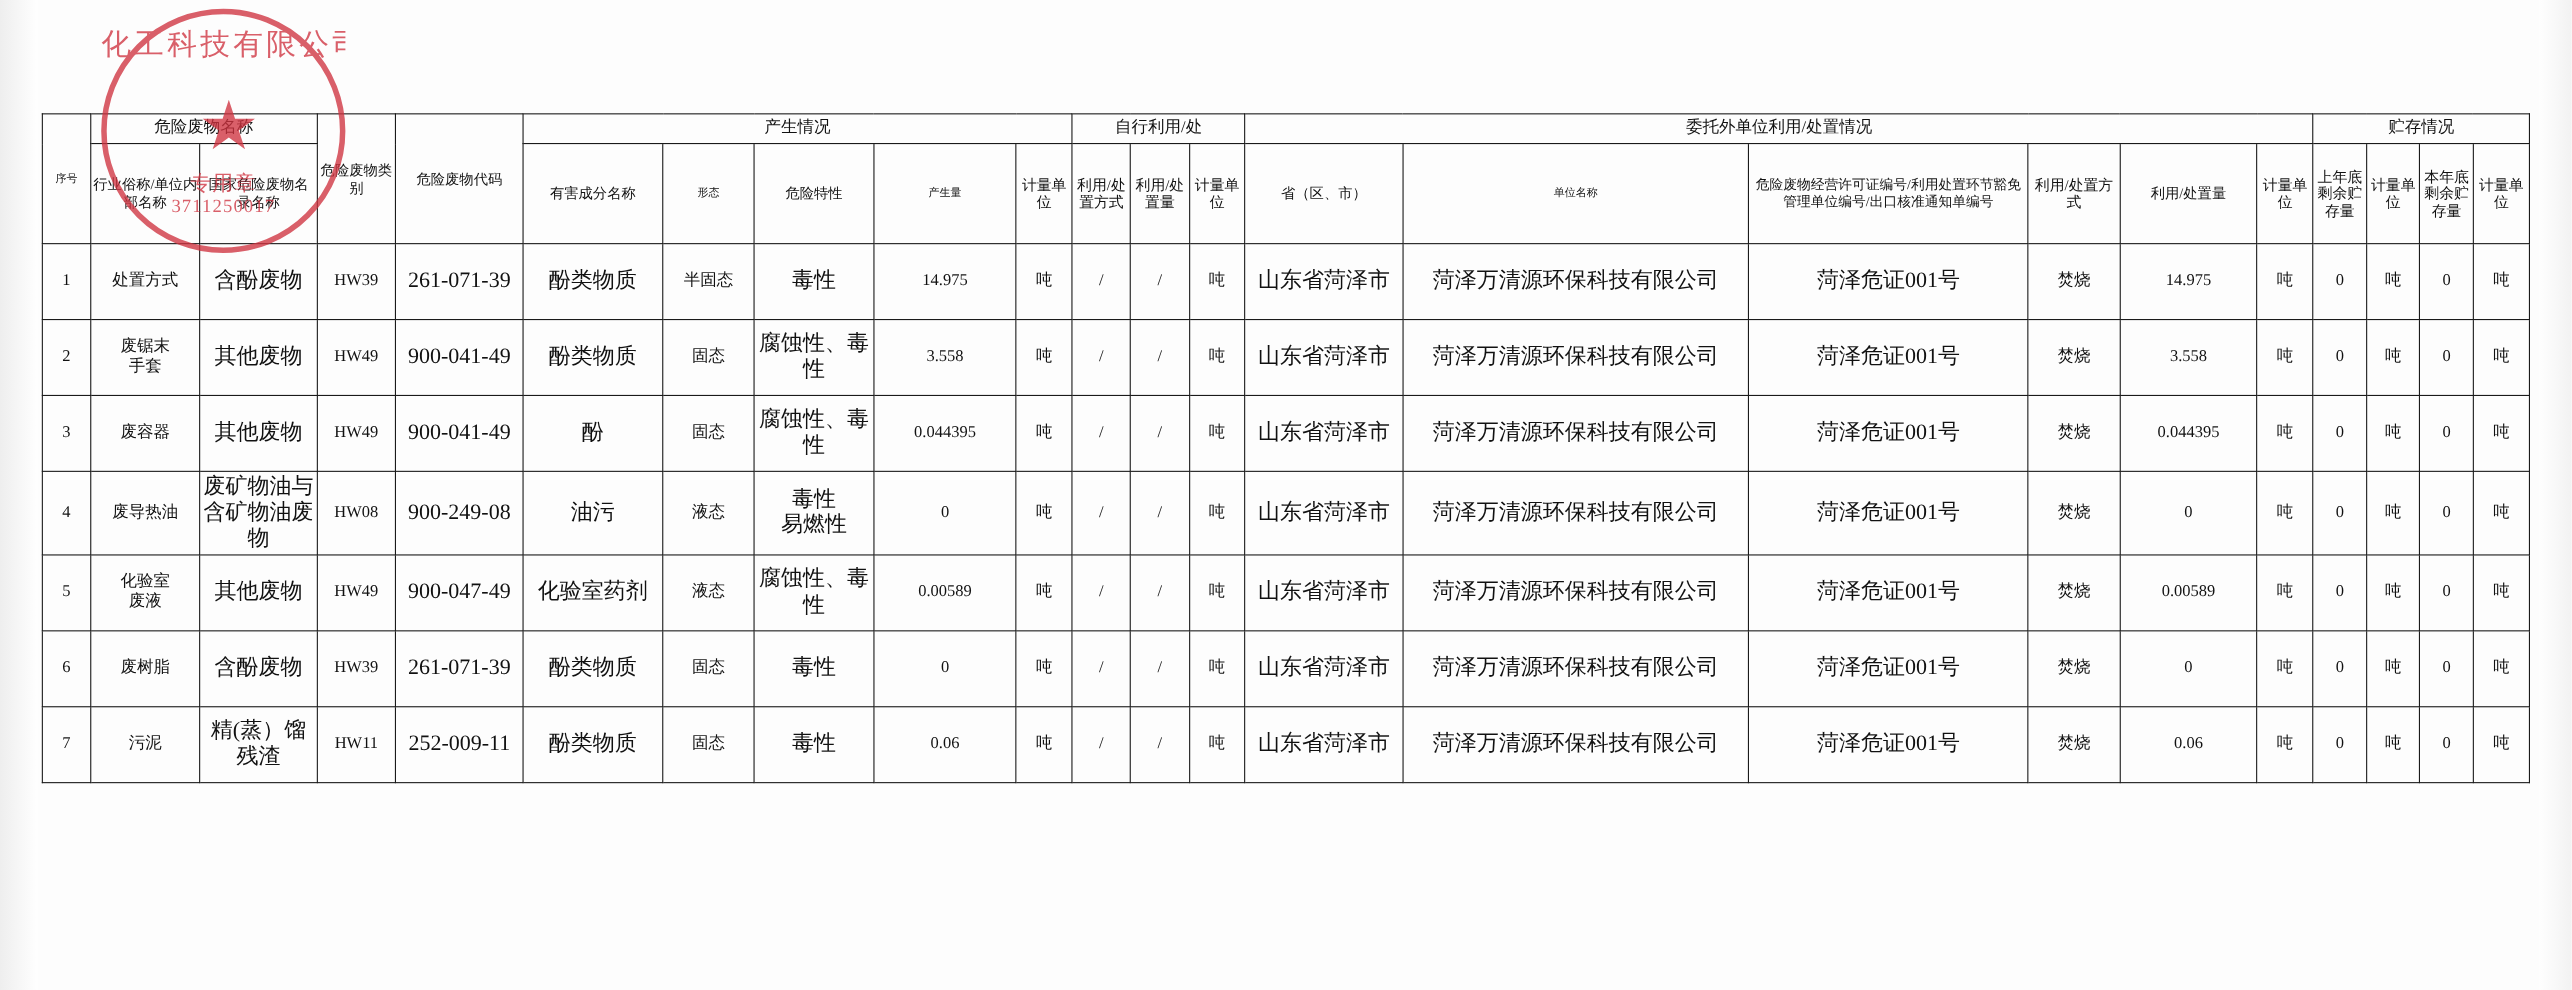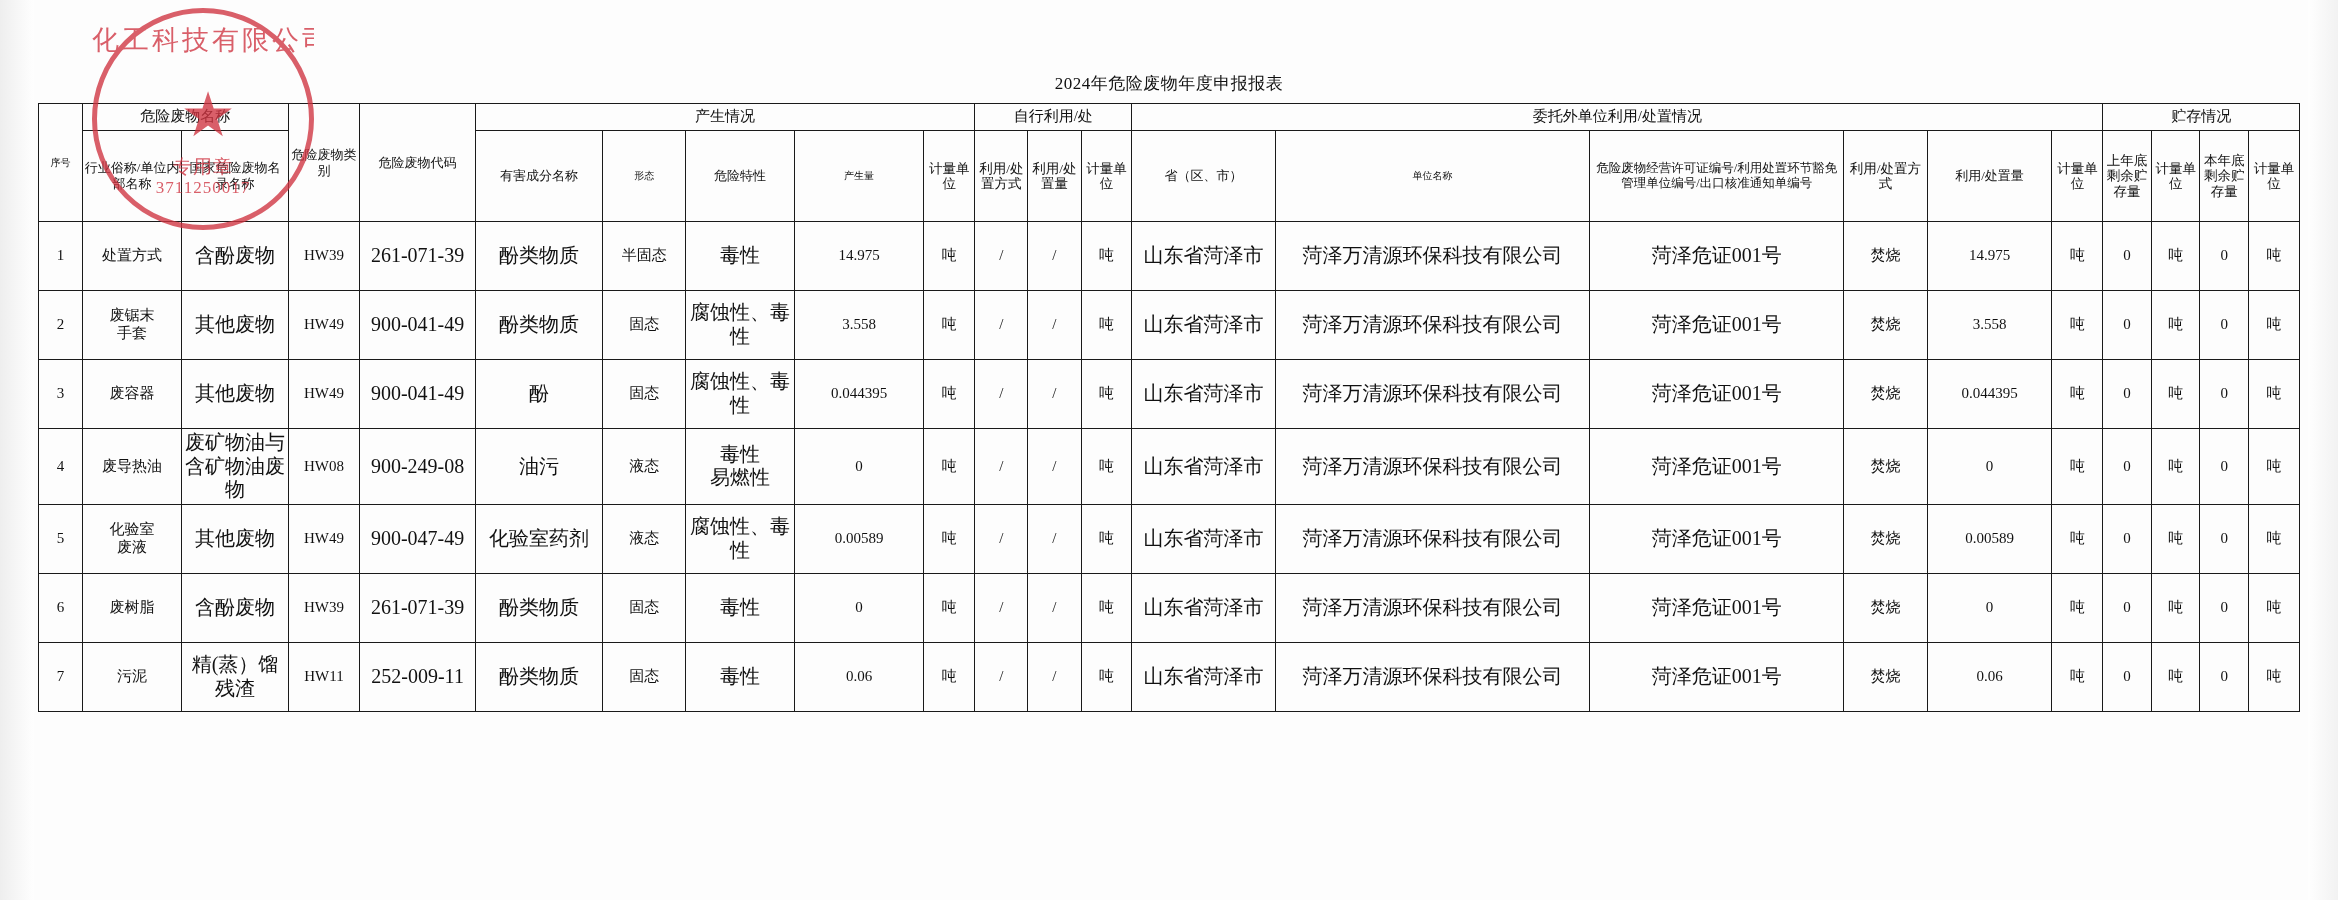--- a/index.html
+++ b/index.html
@@ -160,21 +160,20 @@
   }
 </style>
 </head>
 <body>
 
 <div class="page">
 
   <div class="paper-edge-left"></div>
   <div class="paper-edge-right"></div>
 
-  <div class="doc-title">2024年危险废物年度申报报表</div>
 
   <table class="report">
     <colgroup>
       <col style="width:38px">
       <col style="width:86px">
       <col style="width:92px">
       <col style="width:62px">
       <col style="width:100px">
       <col style="width:110px">
       <col style="width:72px">

